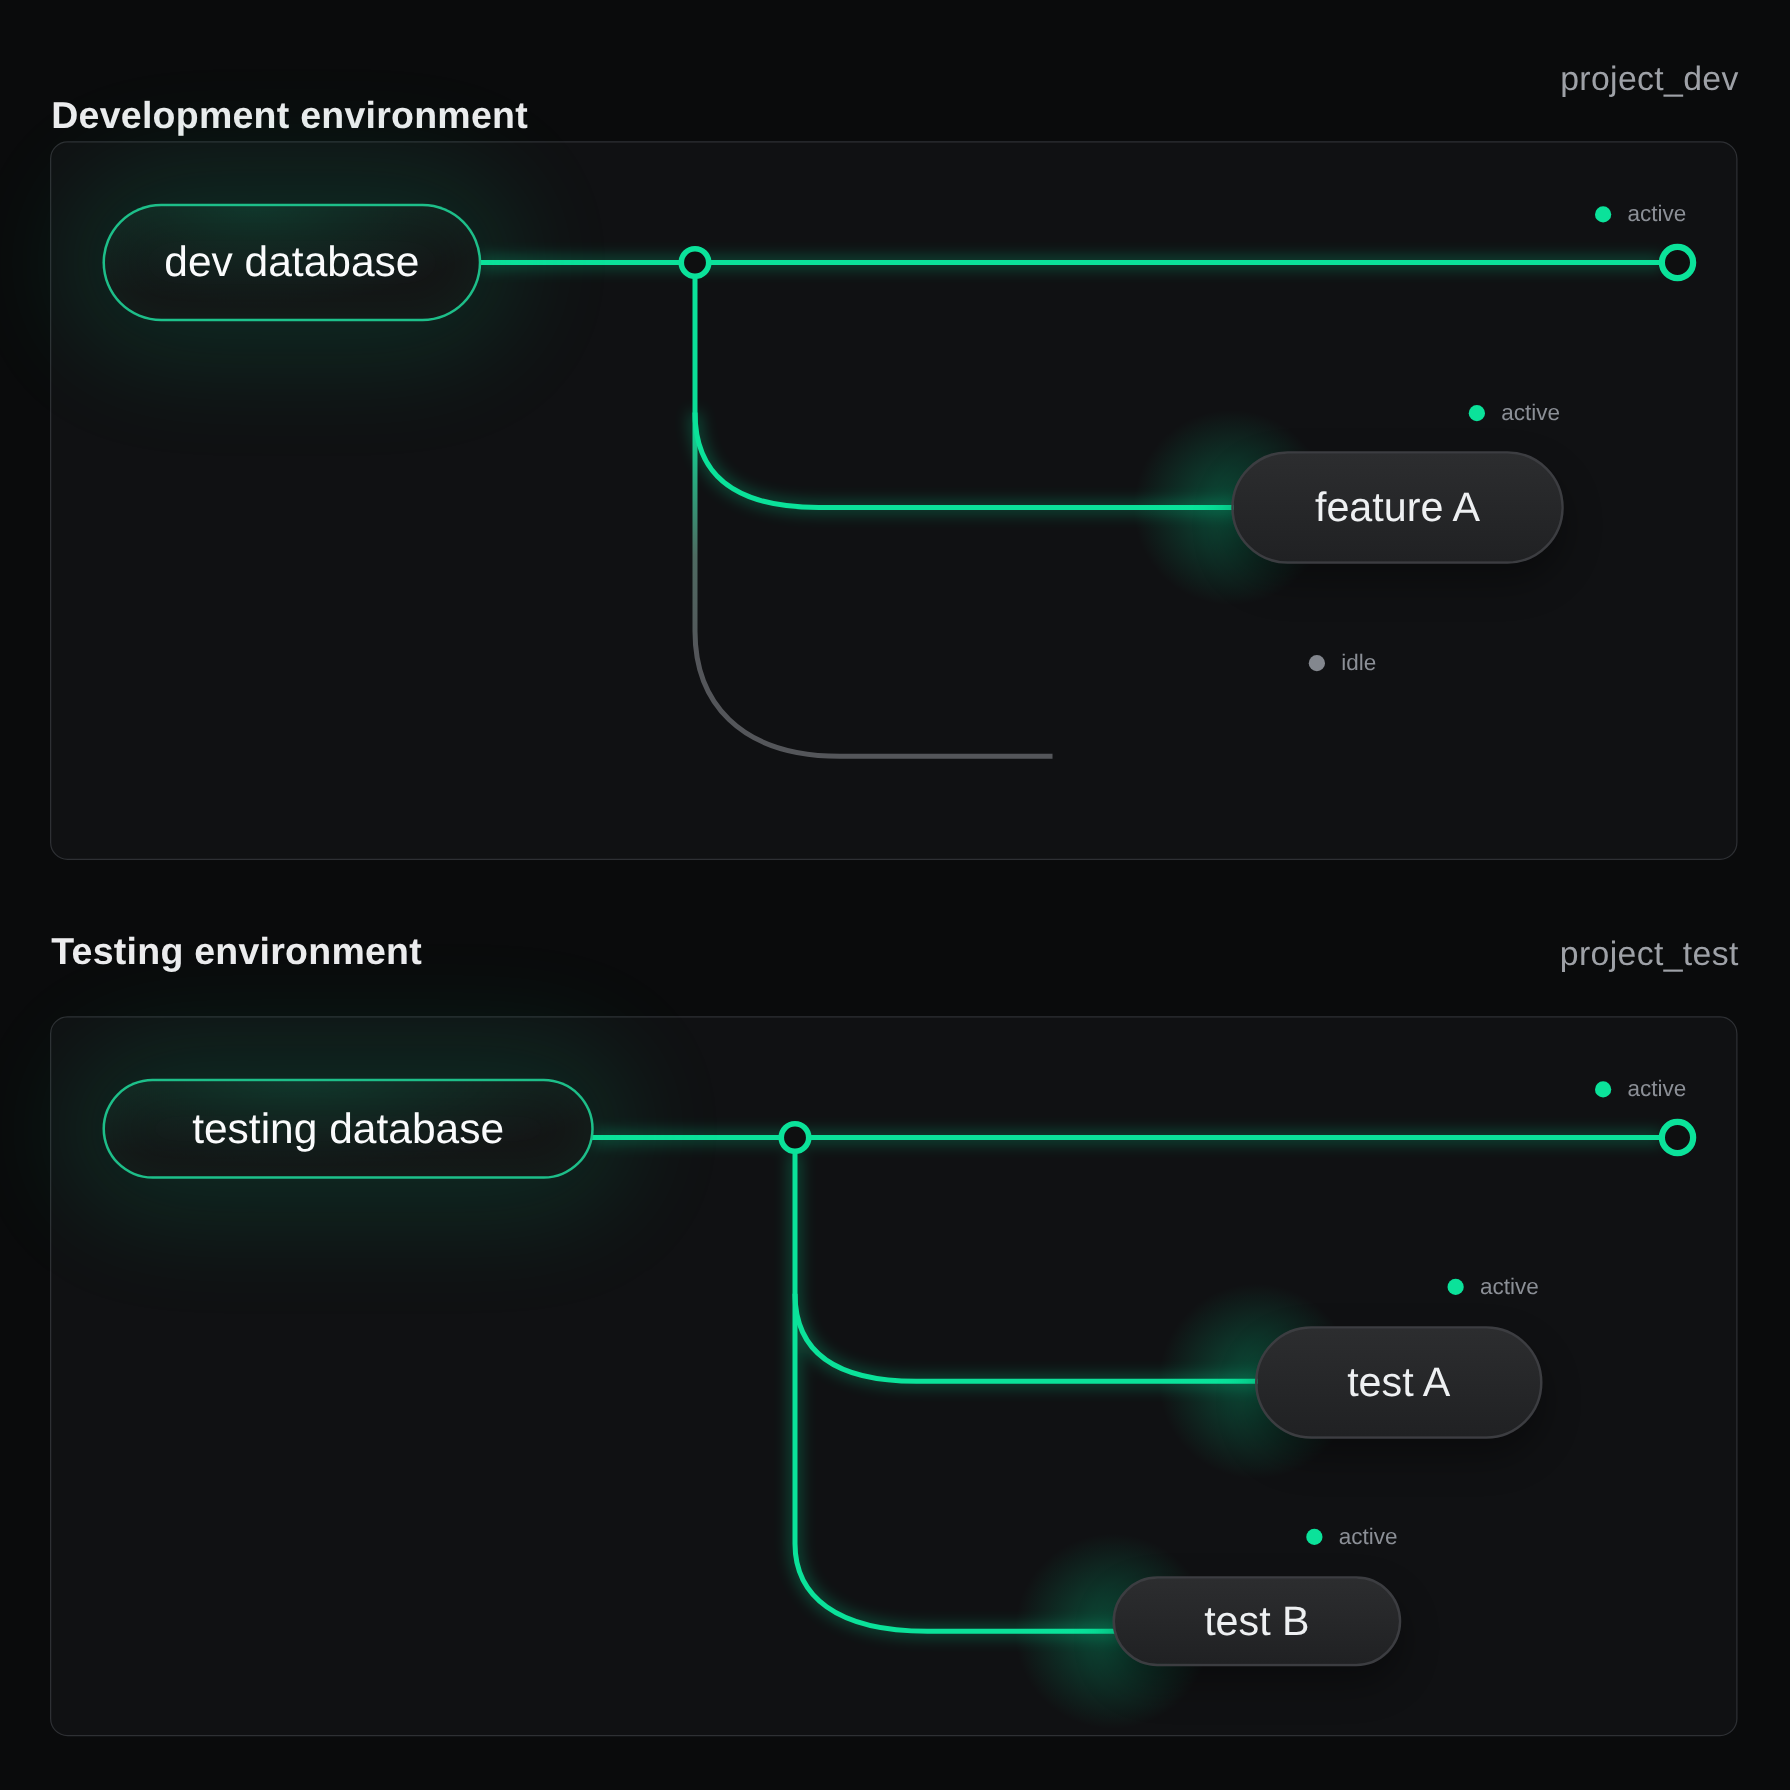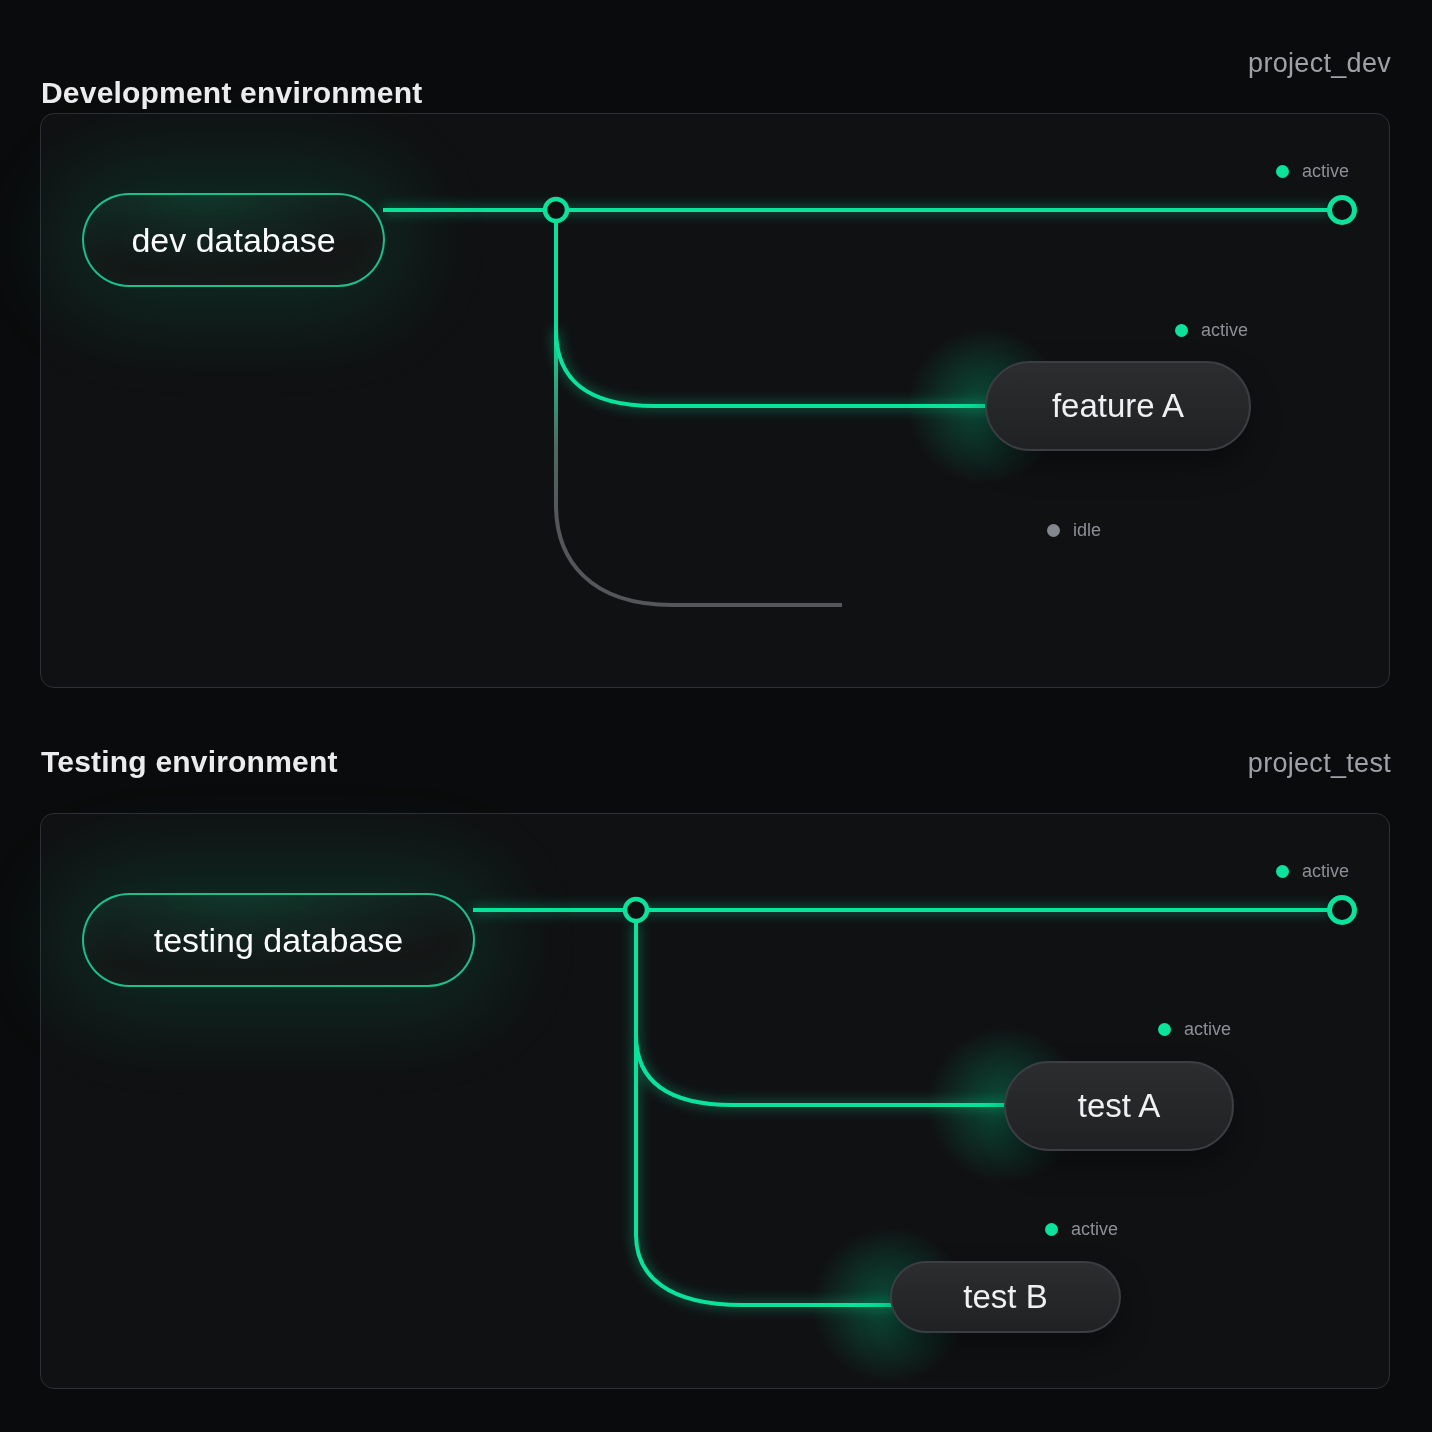--- a/index.html
+++ b/index.html
@@ -24,21 +24,20 @@
   svg.wires{position:absolute;left:0;top:0;z-index:2;pointer-events:none;}
   .pill{
     position:absolute;z-index:3;display:flex;align-items:center;justify-content:center;
     border-radius:60px;box-sizing:border-box;white-space:nowrap;
   }
   .pill-db{
     background:radial-gradient(120% 160% at 40% 0%, rgba(0,229,153,.14), rgba(18,21,20,.2) 55%), #141617;
     border:2px solid rgba(32,220,158,.85);
     color:#fafbfc;font-size:34px;
     box-shadow:0 0 90px 26px rgba(0,229,153,.13), inset 0 0 40px rgba(0,229,153,.05);
-    margin-top:30px;
   }
   .pill-branch{
     background:linear-gradient(180deg,#2c2d2f 0%,#202123 100%);
     border:2px solid #3c3d41;
     color:#eef0f2;font-size:33px;
     box-shadow:0 14px 30px rgba(0,0,0,.35);
   }
   .pill-idle{
     background:linear-gradient(180deg,#27282a 0%,#1d1e20 100%);
     border:2px solid #343538;
@@ -125,21 +124,21 @@
   </div>
 
   <div class="status" style="right:331px;top:514px;">
     <span class="dot idle"></span>
     <span>idle</span>
   </div>
 
   <div class="pill-glow" style="left:920px;top:1020px;"></div>
   <div class="pill-glow" style="left:805px;top:1220px;"></div>
 
-  <div class="pill pill-db" style="left:82px;top:863px;width:393px;height:94px;justify-content:center;">
+  <div class="pill pill-db" style="left:82px;top:863px;width:393px;height:80px;justify-content:center;">
     <span>testing database</span>
   </div>
   <div class="status" style="right:83px;top:855px;">
     <span class="dot"></span>
     <span>active</span>
   </div>
 
   <div class="status" style="right:201px;top:1013px;">
     <span class="dot"></span>
     <span>active</span>

